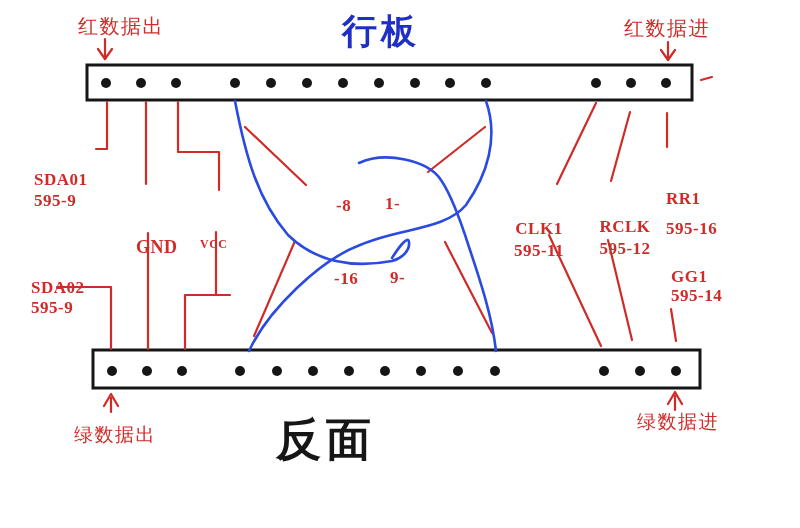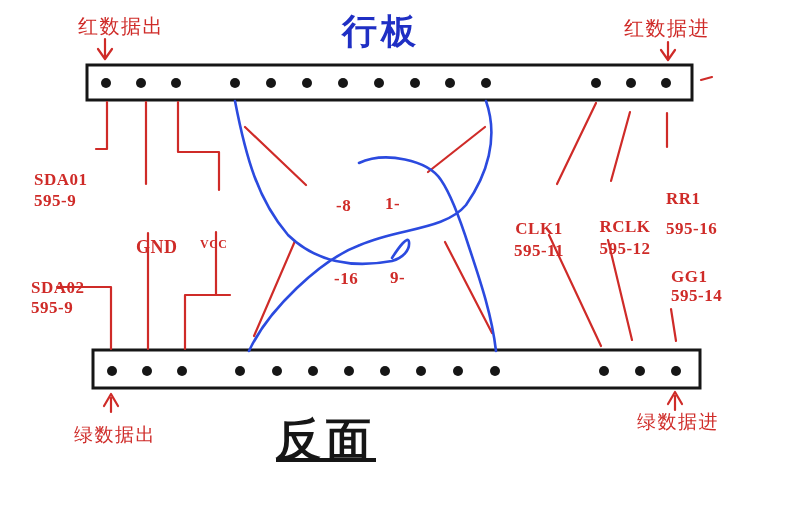--- a/index.html
+++ b/index.html
@@ -12,21 +12,21 @@
   }
   #art{position:absolute;left:0;top:0;}
   .bar{fill:#ffffff;stroke:var(--black);stroke-width:3;}
   .dotlayer circle{fill:var(--black);}
   .rl{fill:none;stroke:var(--red);stroke-width:2.2;stroke-linecap:round;stroke-linejoin:round;}
   .bl{fill:none;stroke:var(--pen);stroke-width:2.6;stroke-linecap:round;stroke-linejoin:round;}
   .lbl{position:absolute;white-space:pre-line;line-height:1.2;}
   .red-serif{color:var(--red);font-family:"Liberation Serif","DejaVu Serif",serif;font-weight:bold;letter-spacing:.5px;margin-top:33px;}
   .red-zh{color:var(--red);font-weight:normal;letter-spacing:1.5px;font-family:"Liberation Sans",sans-serif;}
   .blue-zh{color:var(--ink);font-weight:bold;font-family:"Liberation Sans",sans-serif;}
-  .black-zh{color:var(--black);font-weight:bold;font-family:"Liberation Serif","DejaVu Serif",serif;text-decoration:underline;}
+  .black-zh{color:var(--black);font-weight:bold;font-family:"Liberation Serif","DejaVu Serif",serif;}
   .ctr{text-align:center;}
 </style>
 </head>
 <body>
 
 <div id="stage">
 
   <svg id="art" width="800" height="528" viewBox="0 0 800 528">
 
     <rect class="bar" x="87" y="65" width="605" height="35"></rect>

